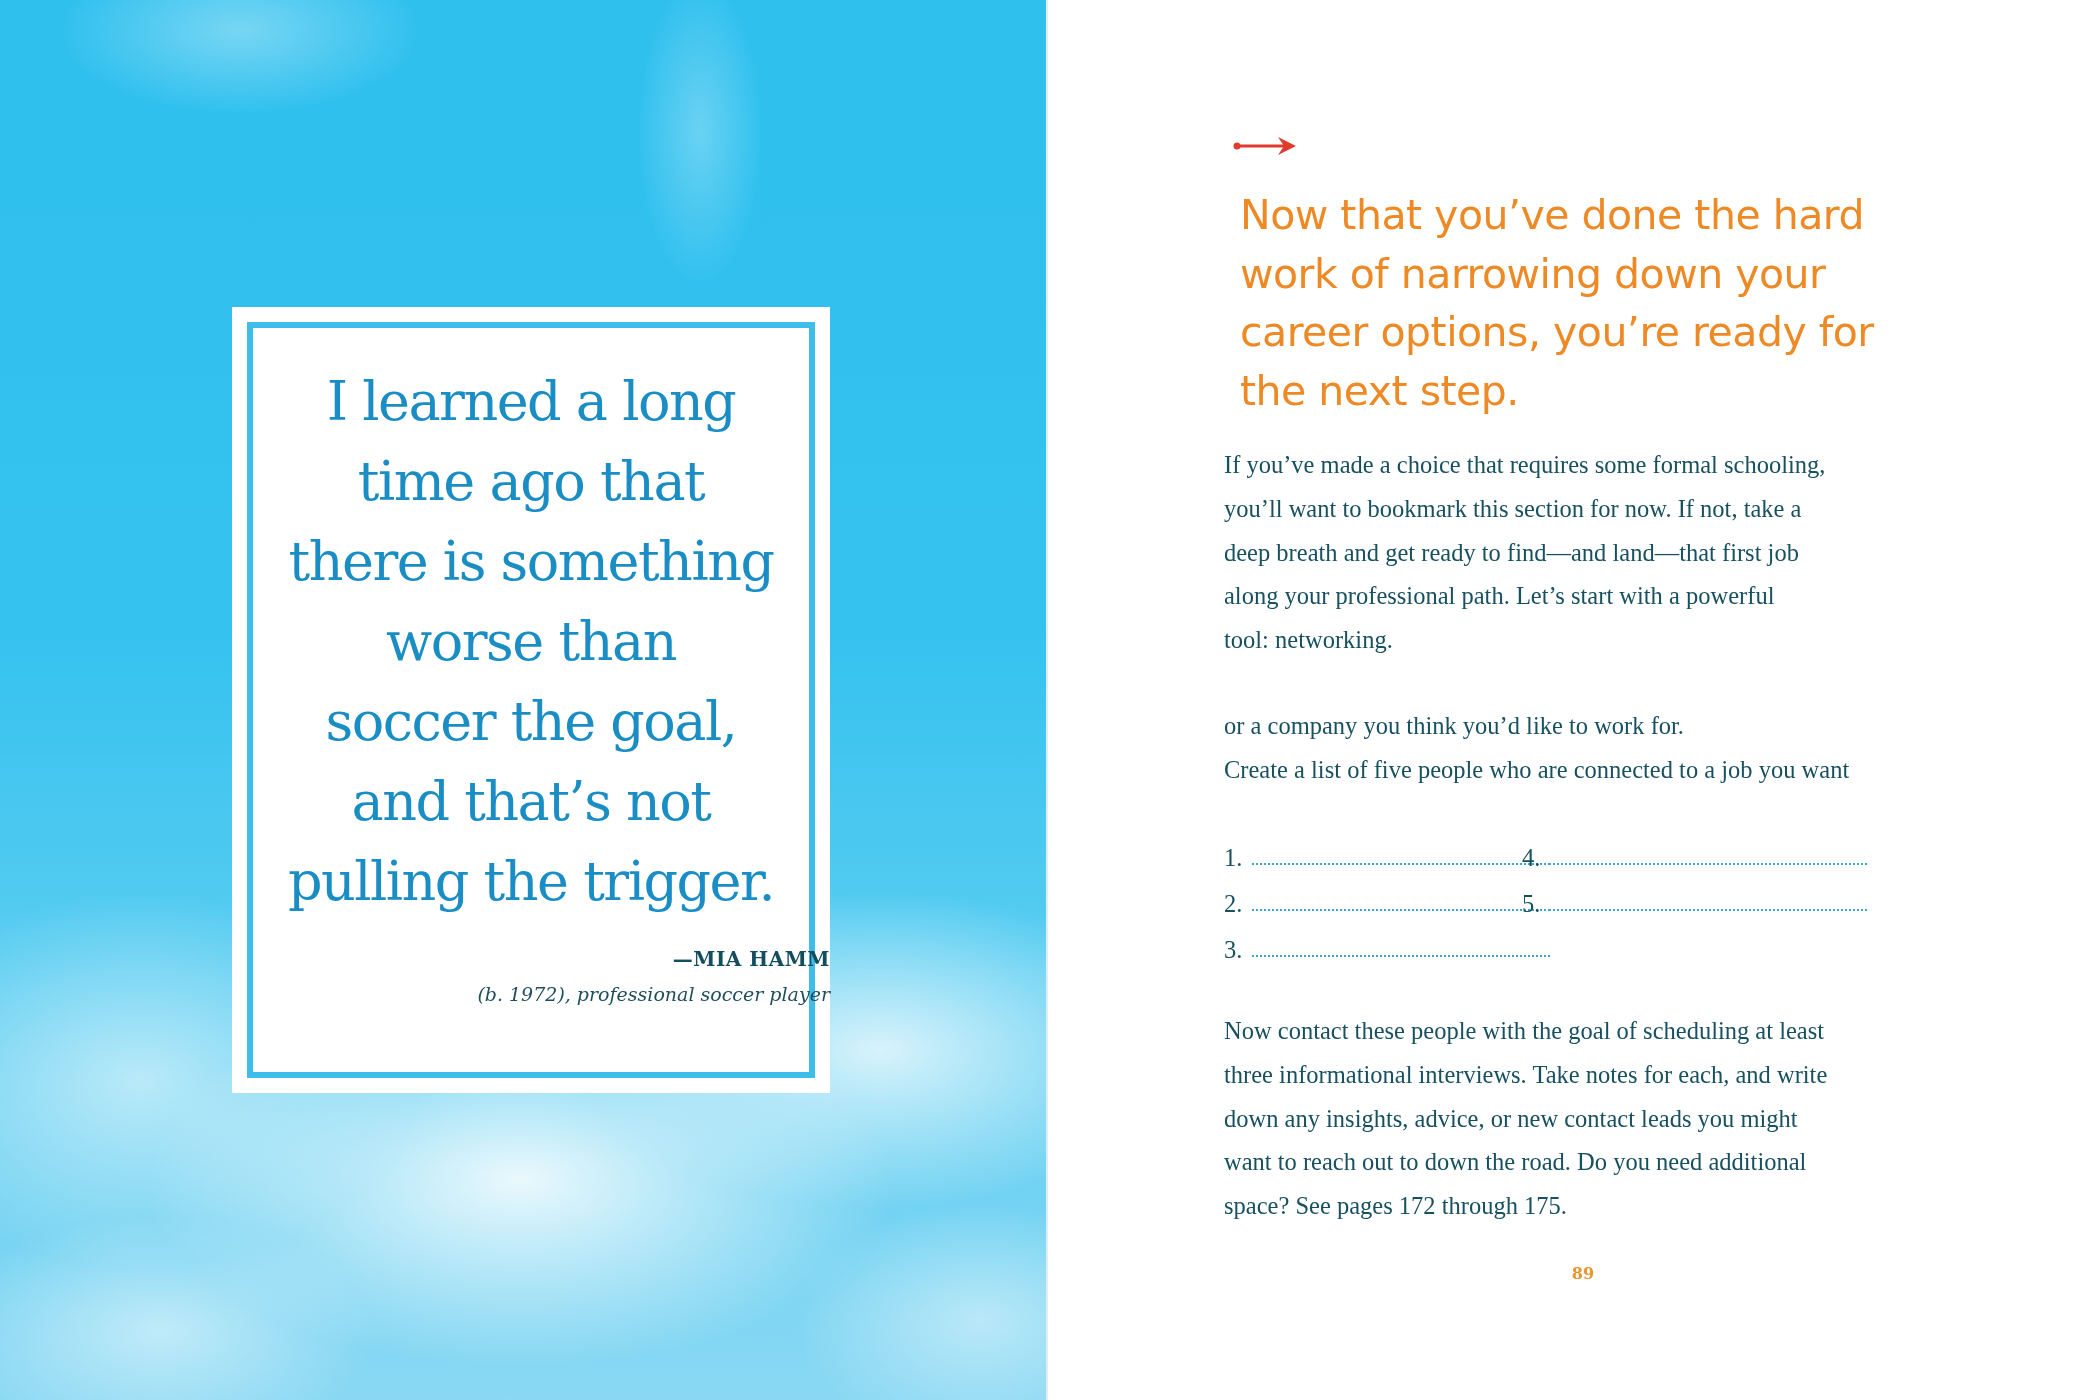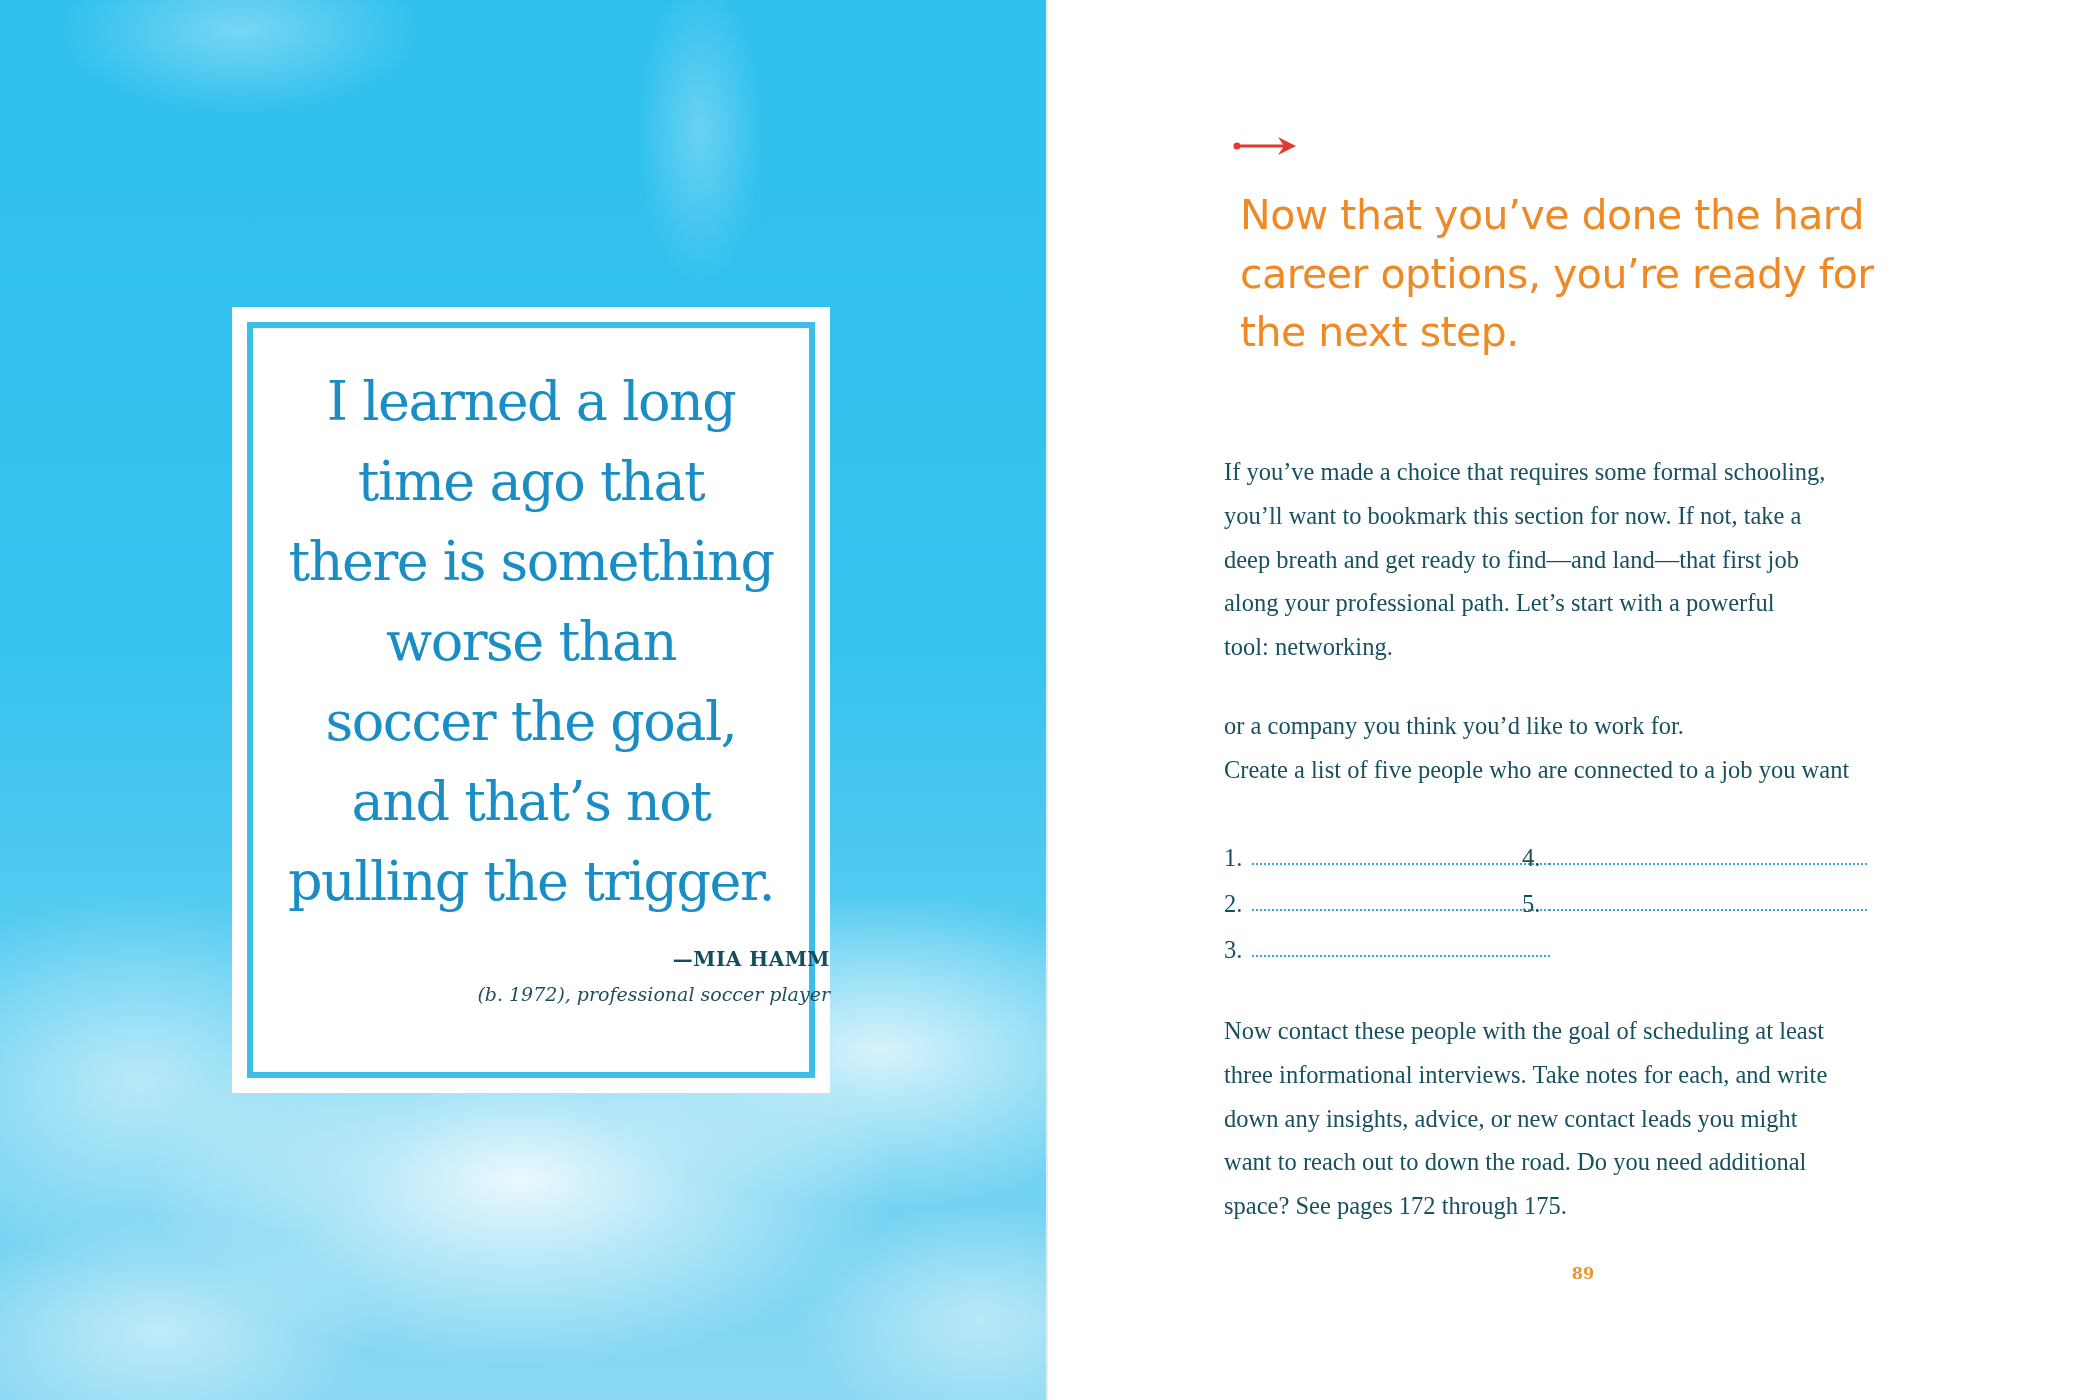--- a/index.html
+++ b/index.html
@@ -53,21 +53,21 @@
     font-family: "DejaVu Sans", sans-serif; font-size: 41px; line-height: 58.5px;
     color: #ee8a26; font-weight: normal; letter-spacing: -0.5px; margin: 16px;
   }
   .heading span { display: block; white-space: nowrap; }
   .body-text {
     position: absolute; left: 176px; width: 720px;
     font-family: "Liberation Serif", serif; font-size: 24.5px; line-height: 43.8px;
     color: #17505f; margin: 0;
   }
   .body-text span { display: block; white-space: nowrap; }
-  .p1 { top: 443px; margin-top: 7px; }
+  .p1 { top: 443px; }
   .p2 { top: 704px; }
   .p3 { top: 1009px; }
 
   .blank-list { position: absolute; left: 176px; top: 838px; width: 700px; height: 150px; }
   .blank-item {
     position: absolute; display: flex; align-items: flex-end; height: 34px;
     font-family: "Liberation Serif", serif; font-size: 24.5px; color: #17505f;
   }
   .blank-item .num { display: inline-block; }
   .blank-item .line {
@@ -101,20 +101,21 @@
 
 <div class="right-page">
   <svg class="arrow-icon" viewBox="0 0 66 22">
     <circle cx="5" cy="11" r="3.5" fill="#e23b2e"></circle>
     <line x1="5" y1="11" x2="54" y2="11" stroke="#e23b2e" stroke-width="3"></line>
     <path d="M46 2 L64 11 L46 20 L52 11 Z" fill="#e23b2e"></path>
   </svg>
 
   <h1 class="heading">
     <span>Now that you’ve done the hard</span>
+    <span>work of narrowing down your</span>
     <span>career options, you’re ready for</span>
     <span>the next step.</span>
   </h1>
 
   <p class="body-text p1">
     <span>If you’ve made a choice that requires some formal schooling,</span>
     <span>you’ll want to bookmark this section for now. If not, take a</span>
     <span>deep breath and get ready to find—and land—that first job</span>
     <span>along your professional path. Let’s start with a powerful</span>
     <span>tool: networking.</span>

